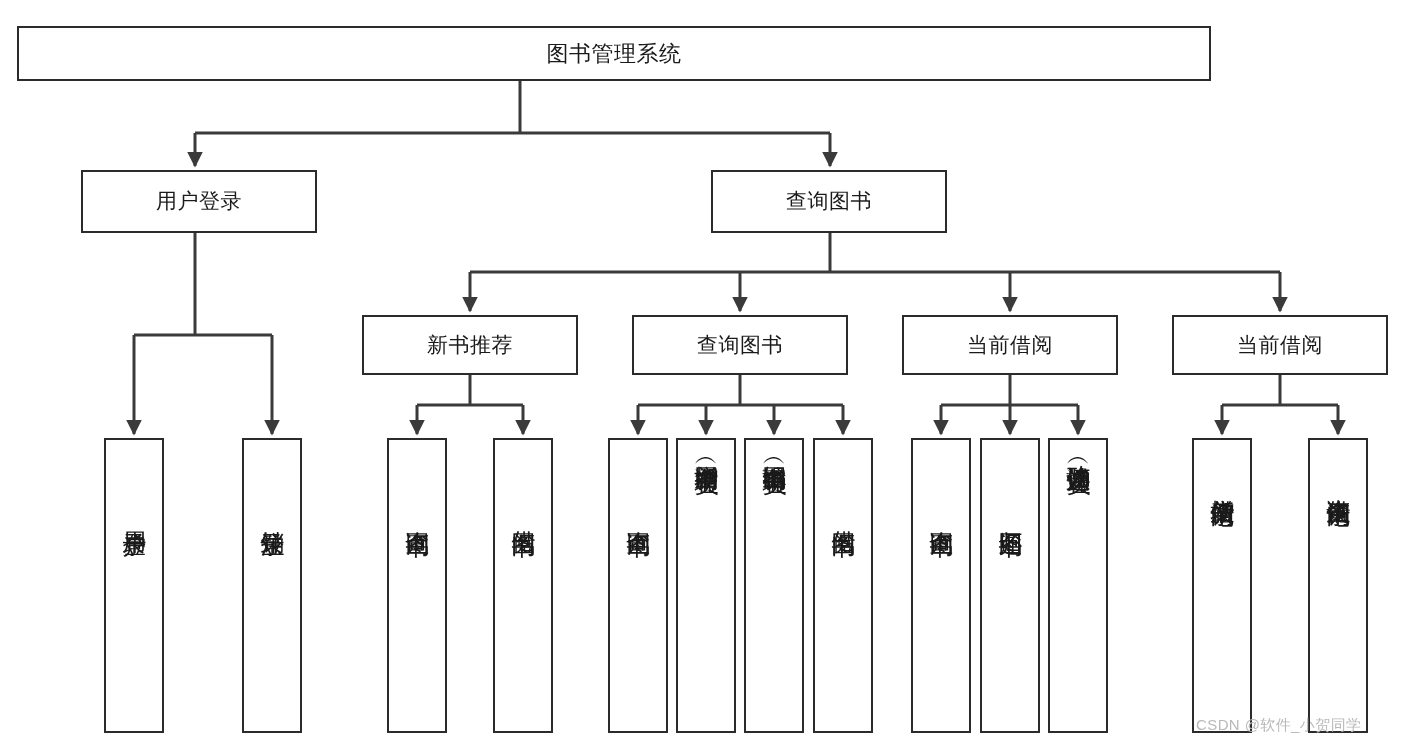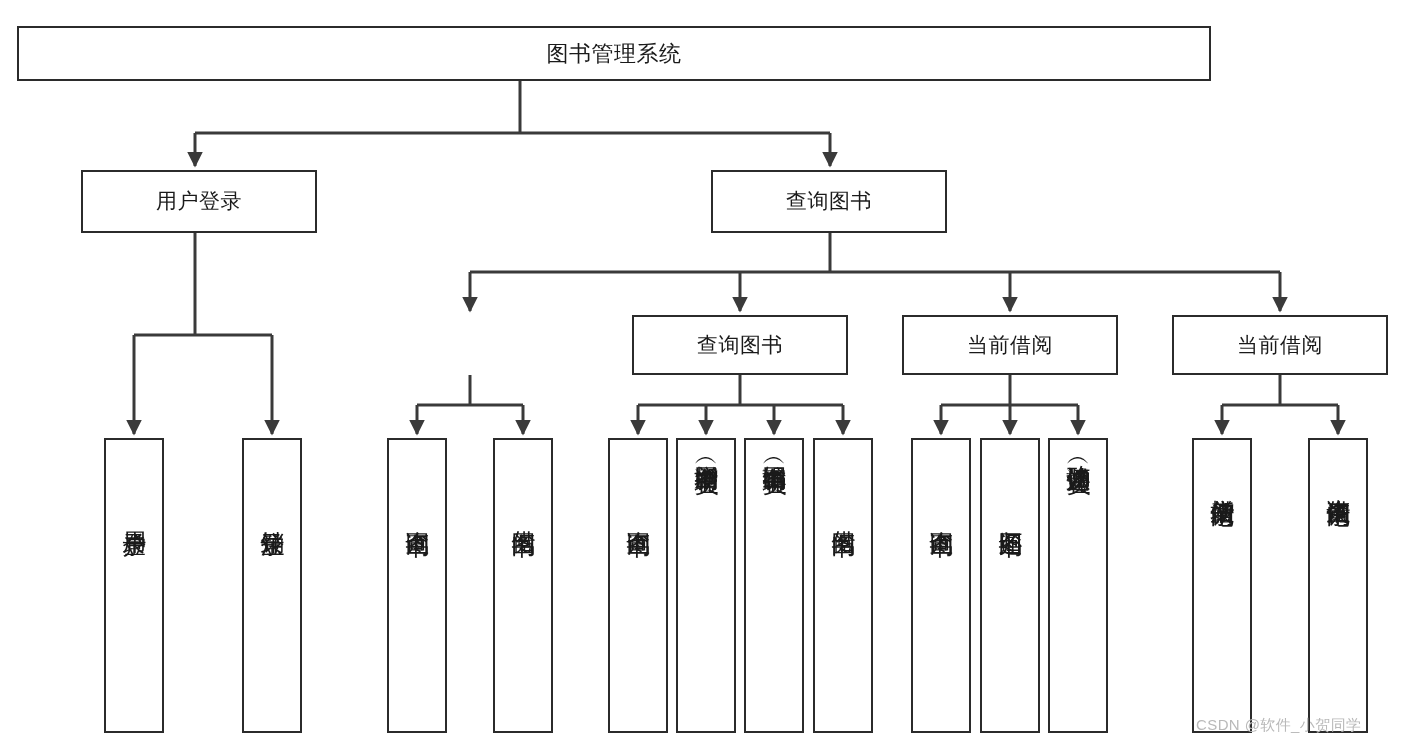--- a/index.html
+++ b/index.html
@@ -133,20 +133,23 @@
     <span class="label">图书管理系统</span>
   </div>
 
   <div class="node horiz" style="left:81px; top:170px; width:236px; height:63px;">
     <span class="label">用户登录</span>
   </div>
   <div class="node horiz" style="left:711px; top:170px; width:236px; height:63px;">
     <span class="label">查询图书</span>
   </div>
 
+  <div class="node horiz" style="left:362px; top:315px; width:216px; height:60px;">
+    <span class="label">新书推荐</span>
+  </div>
   <div class="node horiz" style="left:632px; top:315px; width:216px; height:60px;">
     <span class="label">查询图书</span>
   </div>
   <div class="node horiz" style="left:902px; top:315px; width:216px; height:60px;">
     <span class="label">当前借阅</span>
   </div>
   <div class="node horiz" style="left:1172px; top:315px; width:216px; height:60px;">
     <span class="label">当前借阅</span>
   </div>
 

